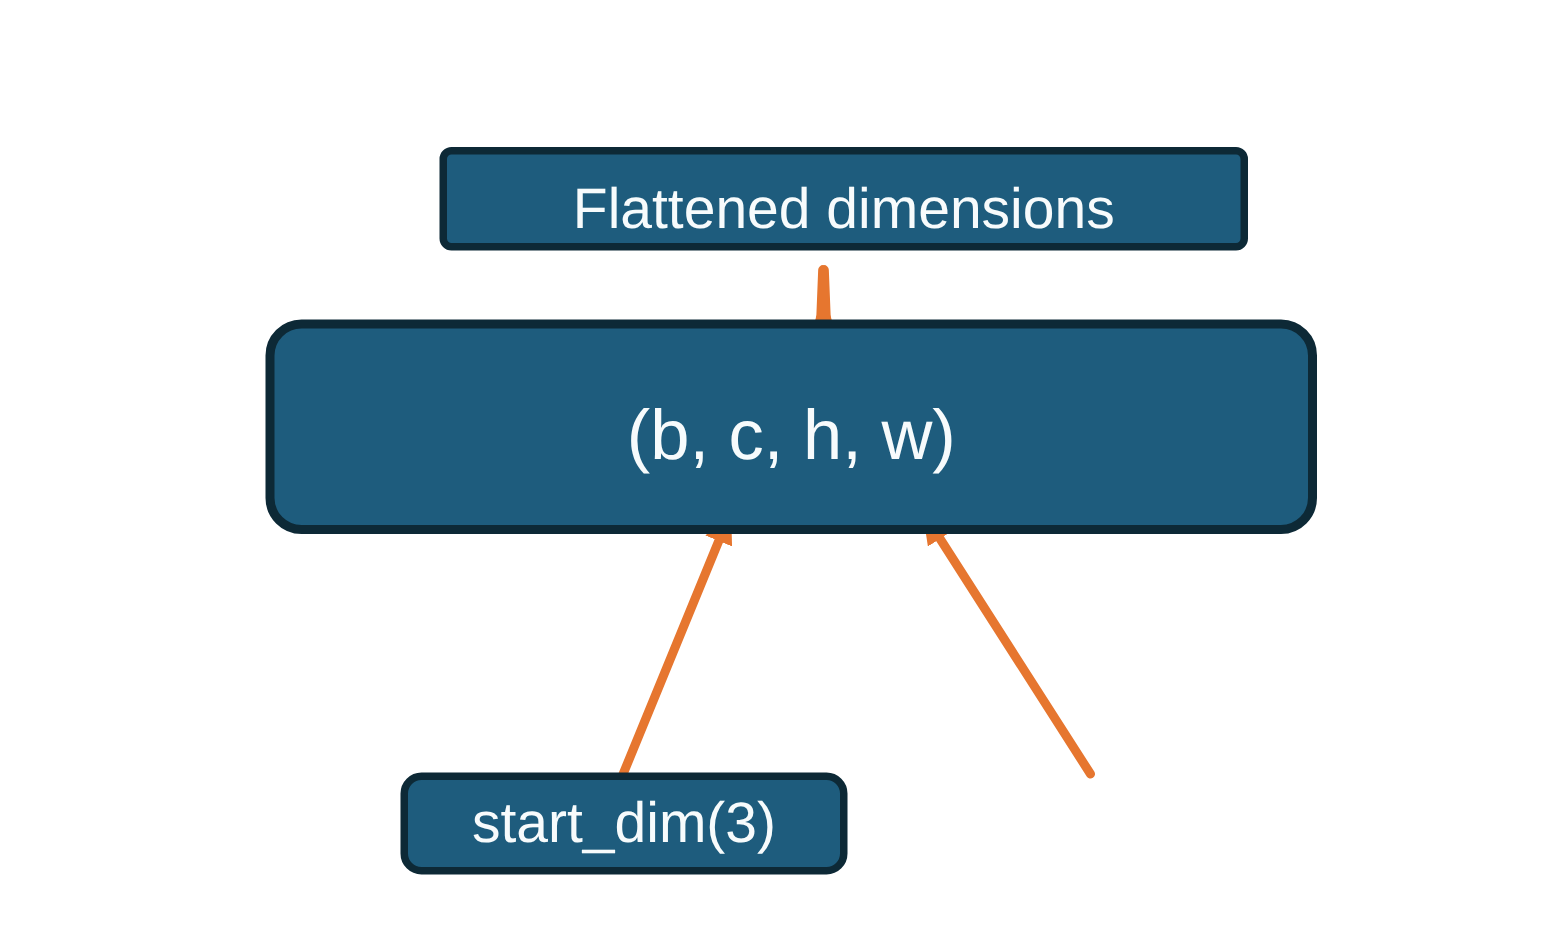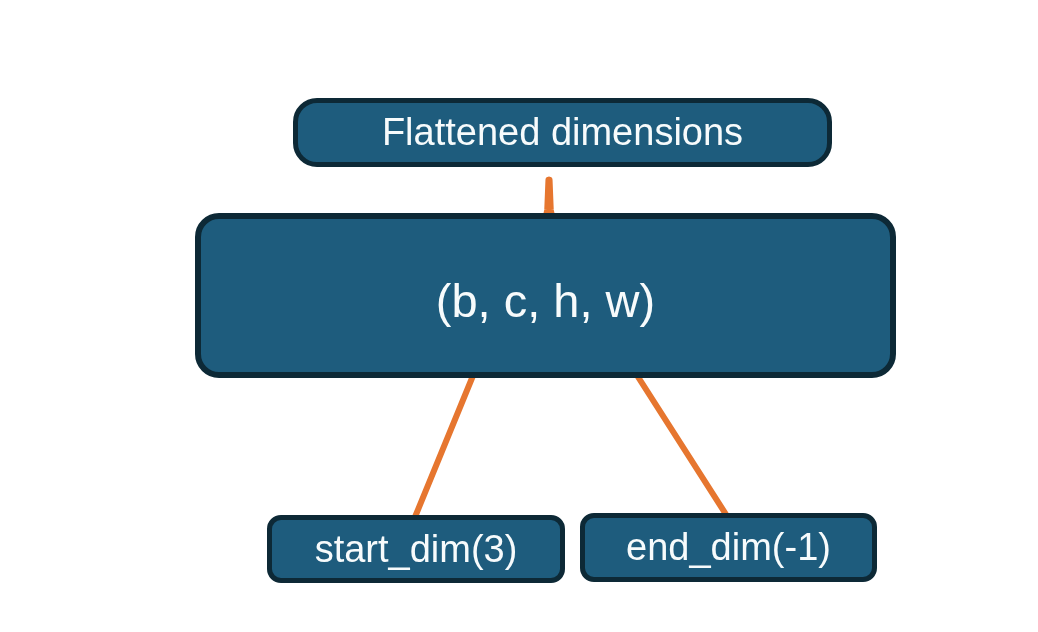--- a/index.html
+++ b/index.html
@@ -43,27 +43,28 @@
     color: var(--node-text);
     display: flex;
     align-items: center;
     justify-content: center;
     white-space: nowrap;
   }
 
   .node-title {
     left: 293px; top: 98px;
     width: 539px; height: 69px;
-    border-radius: 24px;
+    border-radius: 8px;
     font-size: 38px;
+    align-items: flex-end;
   }
 
   .node-tensor {
-    left: 195px; top: 213px;
-    width: 701px; height: 165px;
+    left: 177px; top: 213px;
+    width: 701px; height: 143px;
     border-radius: 24px;
     border-width: 6px;
     font-size: 47px;
     padding-top: 10px;
   }
 
   .node-start-dim {
     left: 267px; top: 515px;
     width: 298px; height: 68px;
     border-radius: 14px;
@@ -102,17 +103,14 @@
   </div>
 
   <div class="node node-tensor">
     <span>(b, c, h, w)</span>
   </div>
 
   <div class="node node-start-dim">
     <span>start_dim(3)</span>
   </div>
 
-  <div class="node node-end-dim">
-    <span>end_dim(-1)</span>
-  </div>
 
 </div>
 
 </body></html>

